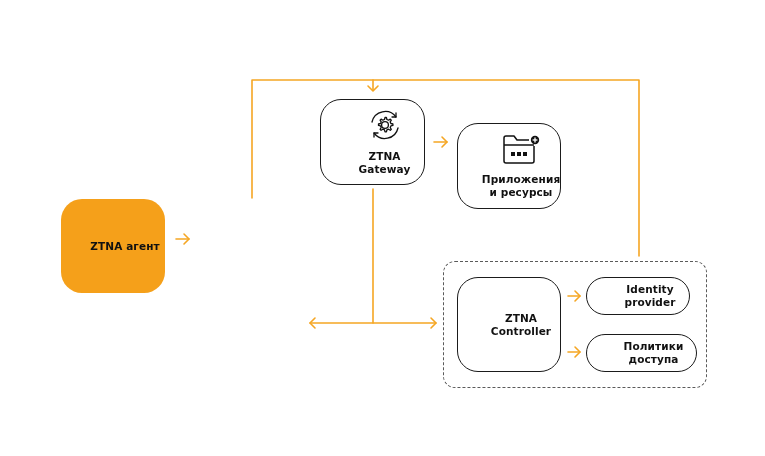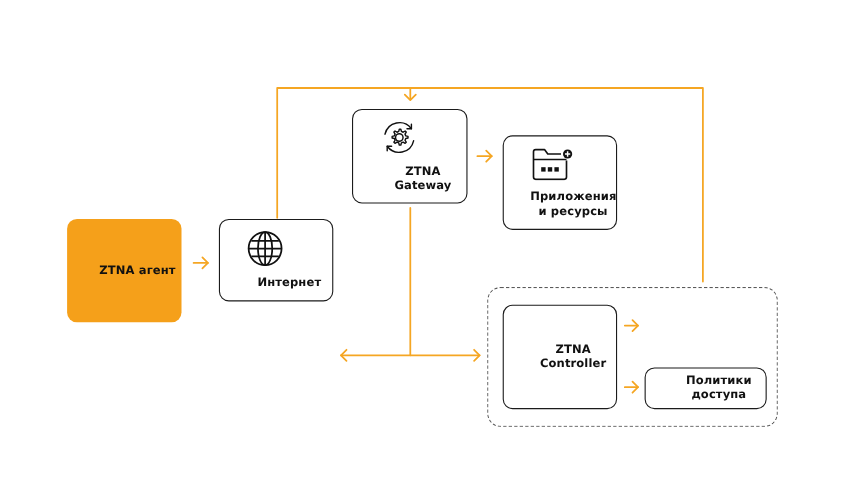--- a/index.html
+++ b/index.html
@@ -1,21 +1,21 @@
 <!DOCTYPE html>
 <html><head>
   <meta charset="utf-8">
   <style>
     html, body { margin: 0; padding: 0; background: #ffffff; }
     body { width: 765px; height: 456px; position: relative; overflow: hidden;
            font-family: "DejaVu Sans", "Liberation Sans", sans-serif; }
     #canvas { position: absolute; left: 0; top: 0; width: 765px; height: 456px; }
     .node { position: absolute; box-sizing: border-box; border: 1.3px solid #1b1b1b;
-            border-radius: 9px; background: #fff; display: flex; flex-direction: column;
-            justify-content: center; text-align: center; padding-left: 24px; }
+            border-radius: 21px; background: #fff; display: flex; flex-direction: column;
+            align-items: center; justify-content: center; text-align: center; padding-left: 24px; }
     .node .label { font-weight: bold; font-size: 10.5px; line-height: 13px; color: #111; letter-spacing: 0.1px; }
     .node.accent { border: none; }
     .dashed { position: absolute; box-sizing: border-box; border: 1.3px dashed #5a5a5a; border-radius: 12px; }
     .icon { display: block; margin-bottom: 8px; }
     .wires { position: absolute; left: 0; top: 0; }
   </style>
 </head>
 <body>
 
 <div id="canvas">
@@ -44,33 +44,20 @@
       <polyline points="575,347 580,352 575,357"></polyline>
     </g>
   </svg>
 
   <div class="dashed" style="left:443px; top:261px; width:264px; height:127px;"></div>
 
   <div class="node accent" style="left:61px; top:199px; width:104px; height:94px; background:#F5A01A;">
     <span class="label">ZTNA агент</span>
   </div>
 
-  <div class="node" style="left:199px; top:199px; width:104px; height:75px;">
-    <svg class="icon" width="34" height="34" viewBox="0 0 34 34">
-      <g fill="none" stroke="#111" stroke-width="1.6">
-        <circle cx="17" cy="17" r="15"></circle>
-        <ellipse cx="17" cy="17" rx="6.5" ry="15"></ellipse>
-        <line x1="17" y1="2" x2="17" y2="32"></line>
-        <line x1="2" y1="17" x2="32" y2="17"></line>
-        <line x1="4.5" y1="10" x2="29.5" y2="10"></line>
-        <line x1="4.5" y1="24" x2="29.5" y2="24"></line>
-      </g>
-    </svg>
-    <span class="label">Интернет</span>
-  </div>
 
   <div class="node" style="left:320px; top:99px; width:105px; height:86px;">
     <svg class="icon" width="36" height="32" viewBox="0 0 36 32" style="margin-bottom:9px;">
       <g fill="none" stroke="#111" stroke-width="1.3" stroke-linecap="round" stroke-linejoin="round">
 
         <circle cx="18" cy="16" r="3.4"></circle>
         <path d="M18 8.5 l1.4 0 0.5 2 1.6 0.7 1.8-1.1 1 1 -1.1 1.8 0.7 1.6 2 0.5 0 1.4 -2 0.5 -0.7 1.6 1.1 1.8 -1 1 -1.8-1.1 -1.6 0.7 -0.5 2 -1.4 0 -0.5-2 -1.6-0.7 -1.8 1.1 -1-1 1.1-1.8 -0.7-1.6 -2-0.5 0-1.4 2-0.5 0.7-1.6 -1.1-1.8 1-1 1.8 1.1 1.6-0.7 z"></path>
 
         <path d="M5 13 A13.5 13.5 0 0 1 29 8"></path>
         <polyline points="29,4 29,8 25,8"></polyline>
@@ -99,19 +86,23 @@
     <span class="label">Приложения</span>
     <span class="label">и ресурсы</span>
   </div>
 
 
   <div class="node" style="left:457px; top:277px; width:104px; height:95px;">
     <span class="label">ZTNA</span>
     <span class="label">Controller</span>
   </div>
 
+  <div class="node" style="left:586px; top:277px; width:104px; height:38px;">
+    <span class="label">Identity</span>
+    <span class="label">provider</span>
+  </div>
 
   <div class="node" style="left:586px; top:334px; width:111px; height:38px;">
     <span class="label">Политики</span>
     <span class="label">доступа</span>
   </div>
 
 </div>
 
 </body></html>

